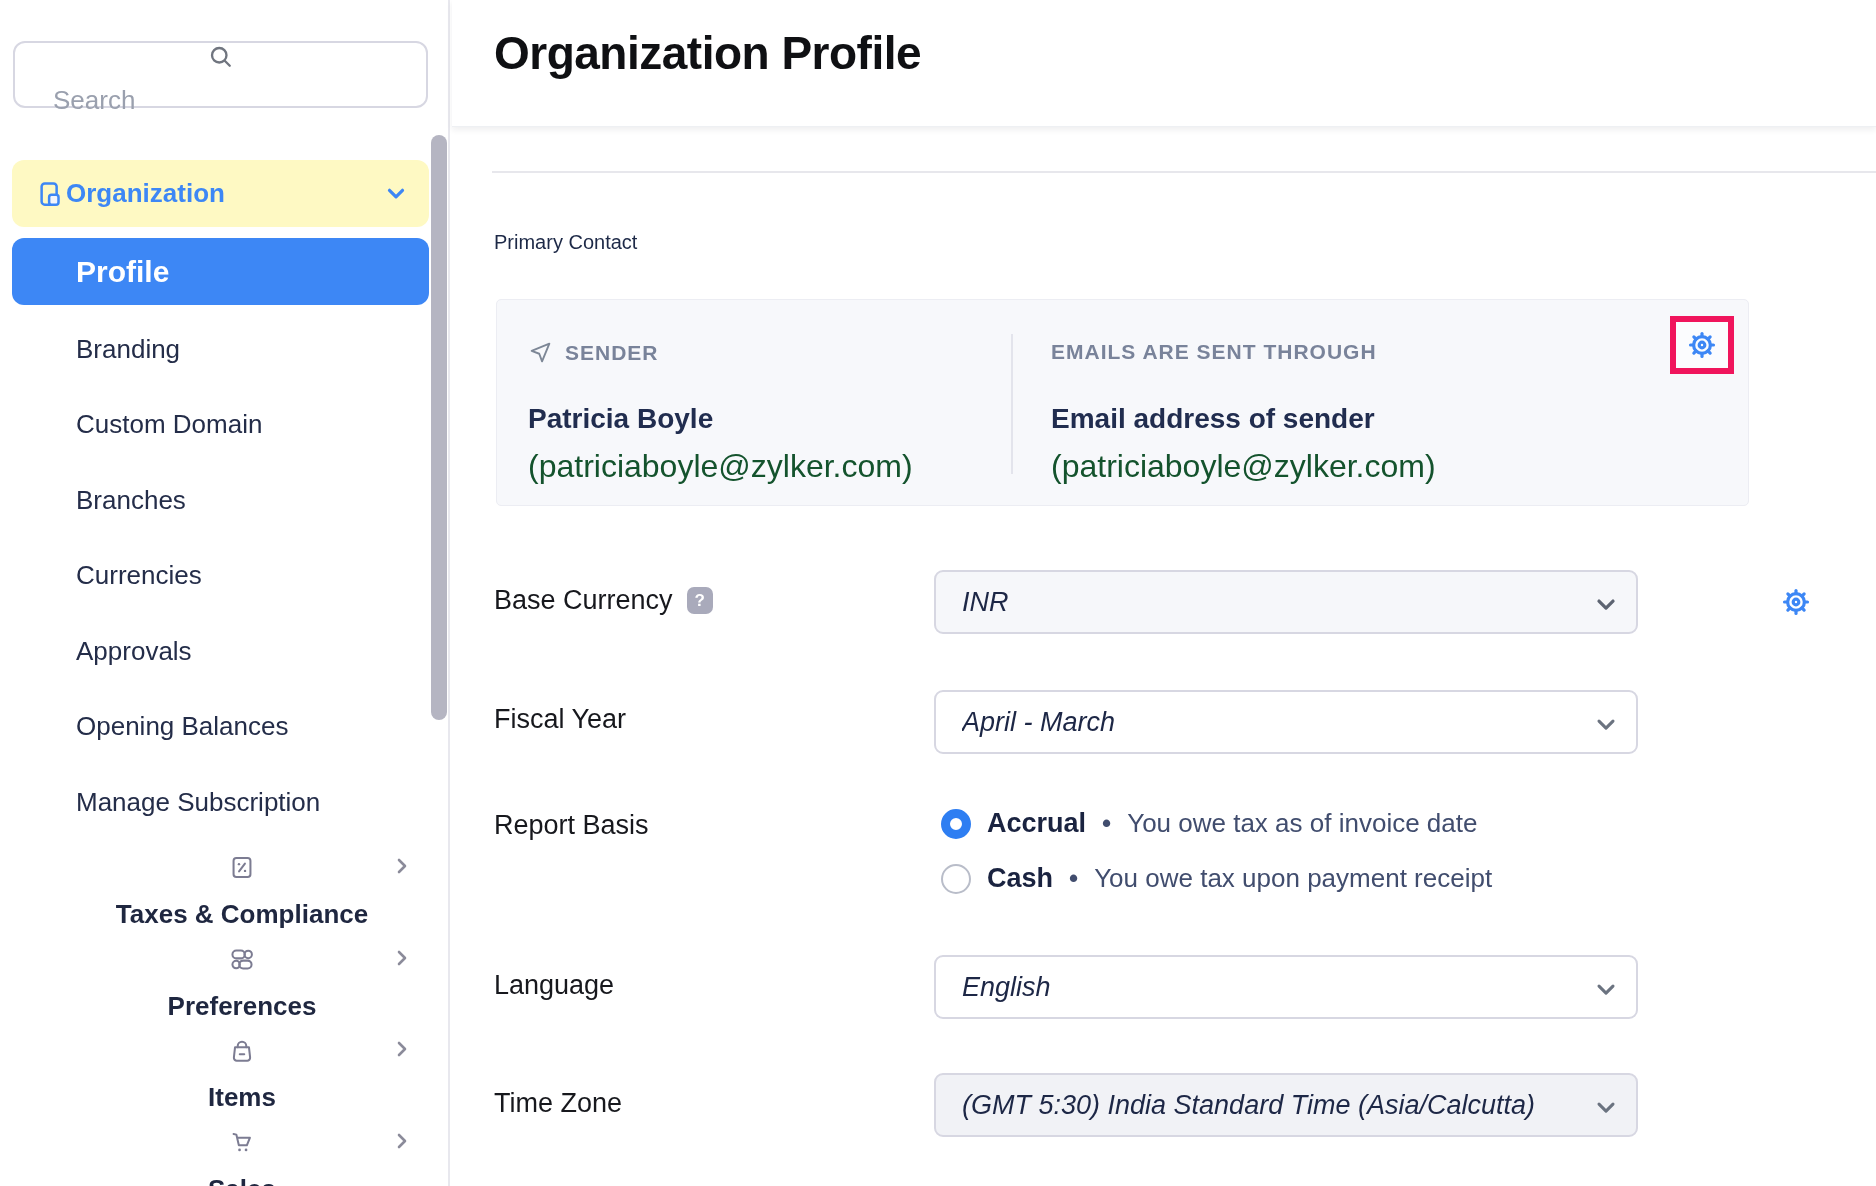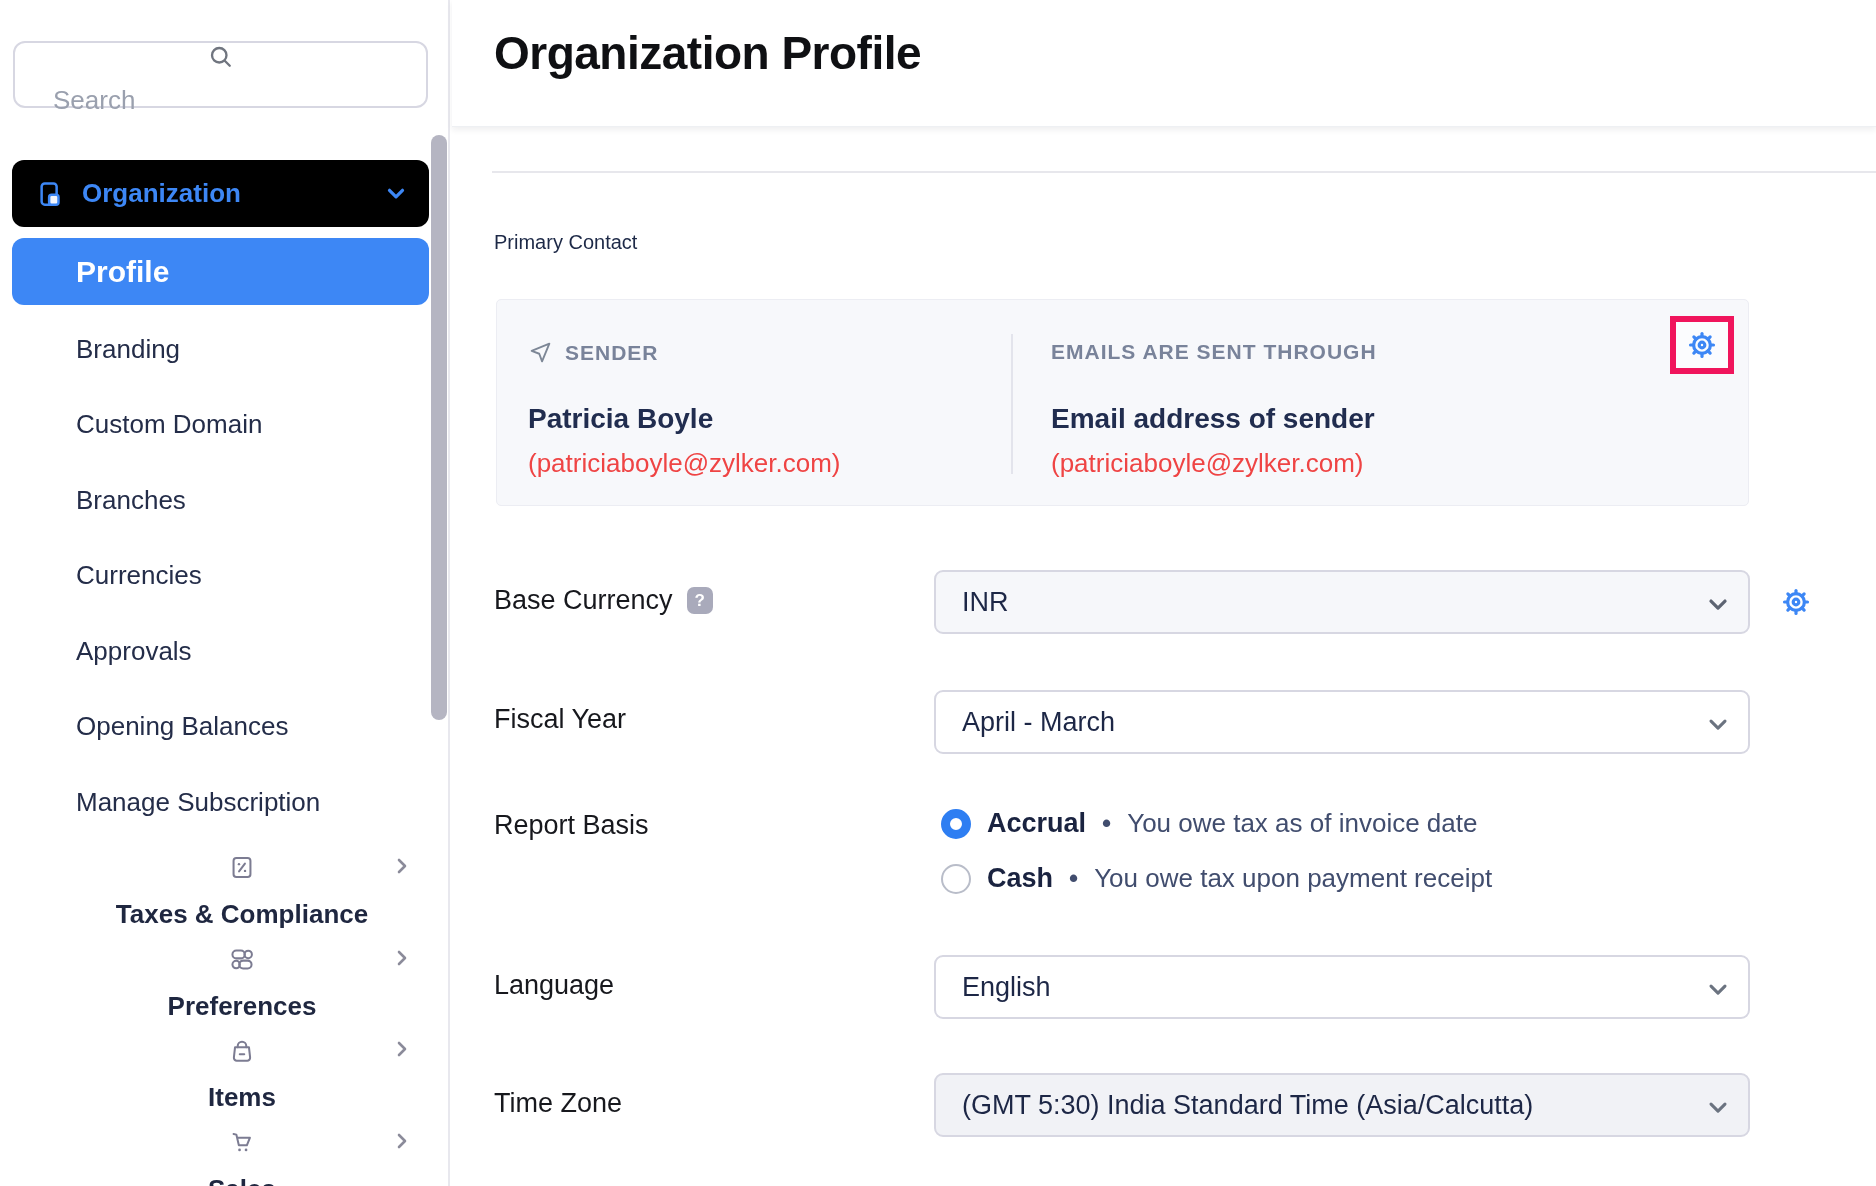--- a/index.html
+++ b/index.html
@@ -8,21 +8,21 @@
   .app { position:relative; width:1876px; height:1186px; background:#fff; overflow:hidden; }
 
   
   .sidebar { position:absolute; left:0; top:0; width:450px; height:1186px; background:#fff; border-right:2px solid #e8e8ee; }
   .search-box { position:absolute; left:13px; top:41px; width:415px; height:67px; border:2px solid #d7d7e2; border-radius:12px; background:#fff; display:flex; align-items:center; padding:0 18px; gap:14px;flex-direction:column; }
   .search-box svg { flex:0 0 auto; }
   .search-box input { border:none; outline:none; flex:1; font-family:"Liberation Sans",sans-serif; font-size:26px; color:#3a3f4c; background:transparent; }
   .search-box input::placeholder { color:#9aa0ae; }
 
   .nav-row { position:absolute; display:flex; align-items:center; cursor:pointer; }
-  .org-row { left:12px; top:160px; width:417px; height:67px; background:#000000; border-radius:12px; padding-left:24px; gap:16px; }
+  .org-row { left:12px; top:160px; width:417px; height:67px; background:#fef9c3; border-radius:12px; padding-left:24px; }
   .org-row .label { color:#3d87f5; font-size:26px; font-weight:700; }
   .org-row .chev { position:absolute; right:20px; top:20px; }
   .profile-row { left:12px; top:238px; width:417px; height:67px; background:#3d87f5; border-radius:12px; padding-left:64px; }
   .profile-row .label { color:#fff; font-size:30px; font-weight:700; }
 
   .plain-item { left:0; top:0; width:450px; height:76px; padding-left:76px; }
   .plain-item .label { color:#242d49; font-size:26px; font-weight:400; }
 
   .section-item { left:0; width:450px; height:76px; padding-left:34px; gap:18px;flex-direction:column; }
   .section-item .label { color:#1f2740; font-size:26px; font-weight:700; }
@@ -34,28 +34,28 @@
   .main { position:absolute; left:452px; top:0; width:1424px; height:1186px; background:#fff; }
   .main-header { position:absolute; left:0; top:0; width:100%; height:127px; background:#fff; border-bottom:1px solid #eef0f3; box-shadow:0 3px 6px rgba(23,28,45,0.07); z-index:2; }
   .page-title { position:absolute; left:42px; top:26px; font-size:46px; font-weight:700; color:#0f1013; letter-spacing:-0.5px; }
   .top-rule { position:absolute; left:40px; right:0; top:171px; height:2px; background:#e7e7ec; }
   .section-heading { position:absolute; left:42px; top:231px; font-size:20px; font-weight:400; color:#1d2947; }
 
   
   .pc-card { position:absolute; left:44px; top:299px; width:1253px; height:207px; background:#f7f8fb; border:1px solid #ecedf3; border-radius:5px; }
   .pc-label { position:absolute; display:flex; align-items:center; gap:12px; font-size:21px; font-weight:700; color:#79839a; letter-spacing:1px; }
   .pc-name  { position:absolute; font-size:28px; font-weight:700; color:#212d4f; }
-  .pc-email { position:absolute; font-size:26px; font-weight:400; color:#ef4444; }
+  .pc-email { position:absolute; font-size:32px; font-weight:400; color:#14532d; }
   .pc-divider { position:absolute; left:514px; top:34px; width:2px; height:140px; background:#e3e4ec; }
   .gear-highlight { position:absolute; left:1173px; top:16px; width:64px; height:58px; border:6px solid #f0155c; background:#fbfcfe; display:flex; align-items:center; justify-content:center; }
 
   
   .field-label { position:absolute; left:42px; display:flex; align-items:center; gap:14px; font-size:27px; color:#17181d; }
   .help-badge { width:26px; height:27px; border-radius:7px; background:#a9aabb; color:#fff; font-size:17px; font-weight:700; display:flex; align-items:center; justify-content:center; }
-  .select { position:absolute; left:482px; width:816px; height:64px; border:2px solid #d7d7e2; border-radius:9px; background:#fff; display:flex; align-items:center; padding:0 60px 0 26px; cursor:pointer; }
+  .select { position:absolute; left:482px; width:704px; height:64px; border:2px solid #d7d7e2; border-radius:9px; background:#fff; display:flex; align-items:center; padding:0 60px 0 26px; cursor:pointer;font-style:italic; }
   .select .value { font-size:27px; color:#1d2746; white-space:nowrap; overflow:hidden; }
   .select .chev { position:absolute; right:16px; top:18px; }
   .select.gray  { background:#f6f7fa; }
   .select.gray2 { background:#f1f2f6; }
   .inline-gear { position:absolute; left:1328px; display:flex; }
 
   .radio-row { position:absolute; left:489px; display:flex; align-items:flex-end; gap:16px; }
   .radio { width:30px; height:30px; border-radius:50%; background:#fff; flex:0 0 auto; cursor:pointer; }
   .radio.on  { border:9px solid #2e7ef2; }
   .radio.off { border:2.5px solid #b9bdc9; }

